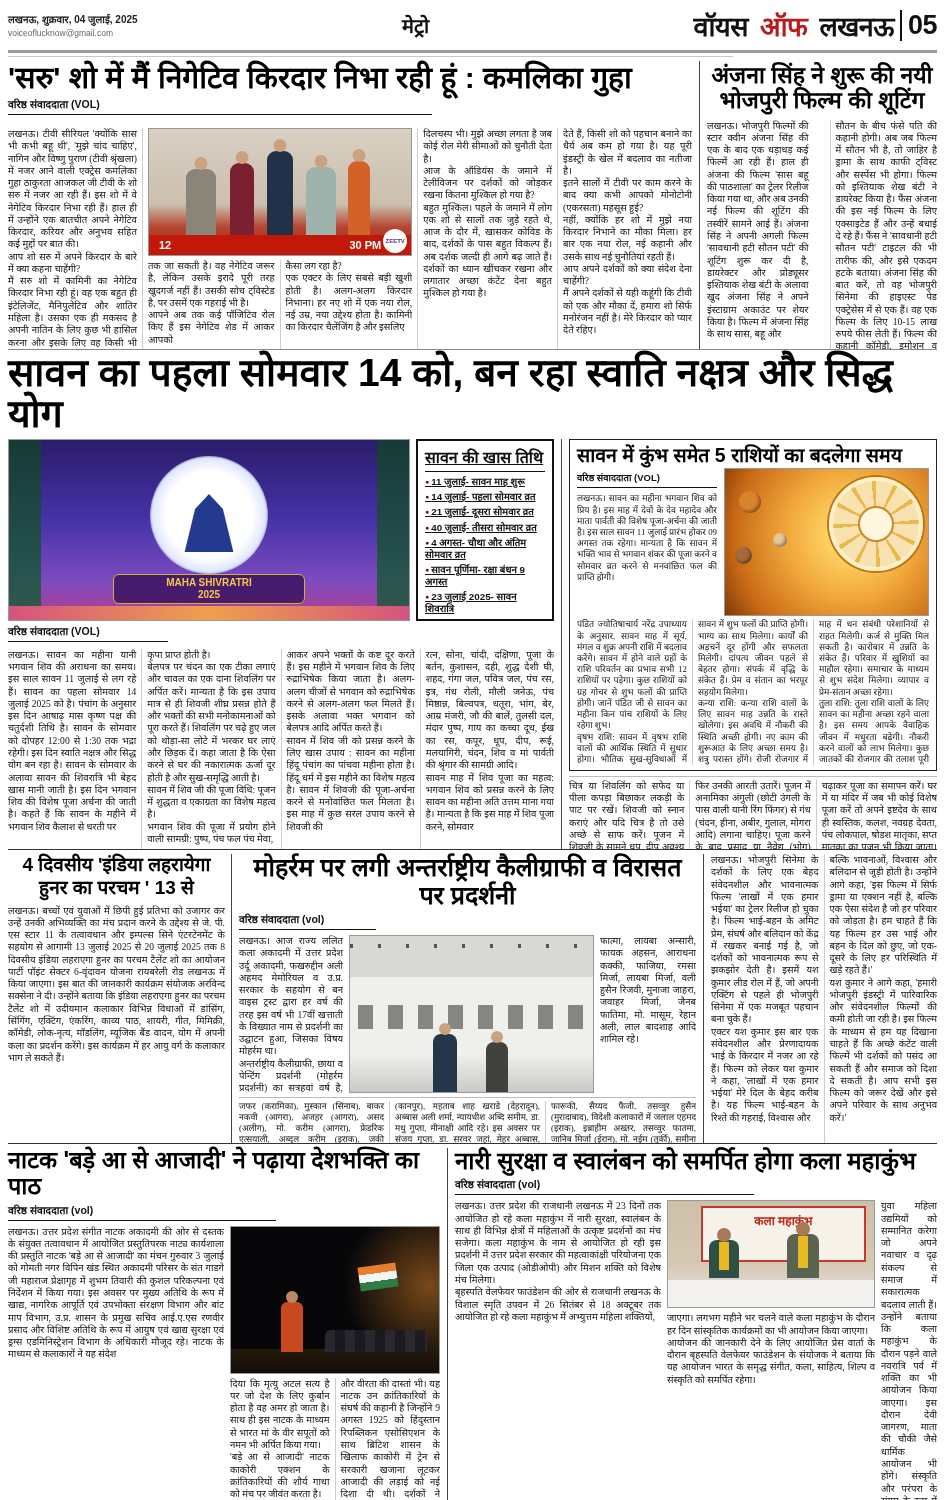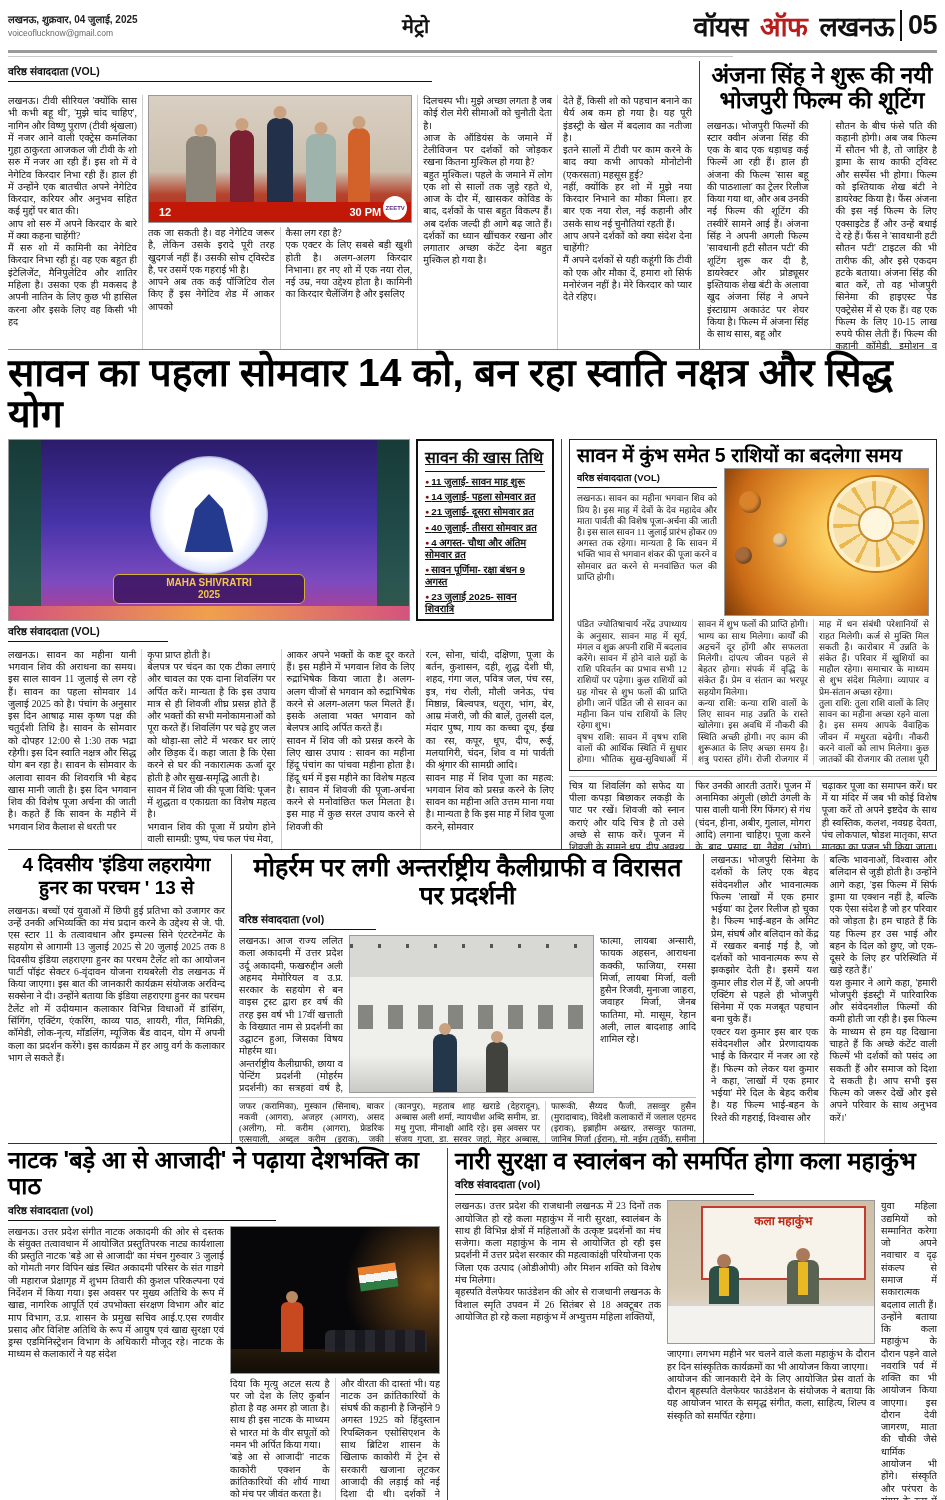--- a/index.html
+++ b/index.html
@@ -123,21 +123,21 @@
   .actor { position:absolute; left:24%; bottom:14%; width:22px; height:50px; background:#c8481f; border-radius:6px 6px 0 0; }
   .actor::before { content:""; position:absolute; top:-11px; left:50%; transform:translateX(-50%); width:12px; height:12px; border-radius:50%; background:#b98a62; }
   .flagline { position:absolute; right:20%; top:26%; width:38px; height:24px; transform:rotate(-8deg); background:linear-gradient(180deg,#e77f2f 33%,#f4f4f4 33% 66%,#2e7d44 66%); }
   .crowd { position:absolute; bottom:14%; left:45%; right:6%; height:22px; background:repeating-linear-gradient(90deg,#2a2a33 0 10px,#1a1a22 10px 20px); border-radius:6px 6px 0 0; opacity:.9; }
   .natak-below { flex:1; margin-top:4px; }
   .mahakumbh { flex:1; padding-left:7px; display:flex; flex-direction:column; }
   .mahakumbh .headline { font-size:24px; }
   .mk-row { flex:1; display:flex; gap:6px; min-height:0; }
   .mk-col1 { width:206px; overflow:hidden; }
   .mk-mid { width:208px; display:flex; flex-direction:column; min-height:0; }
-  .press-photo { height:144px; background:linear-gradient(180deg,#cdbfa8,#d6c9b4 60%,#efe9df); }
+  .press-photo { height:108px; background:linear-gradient(180deg,#cdbfa8,#d6c9b4 60%,#efe9df); }
   .banner { position:absolute; top:5px; left:16%; right:4%; height:52%; background:#f7f3ea; border:2px solid #c23b2e; text-align:center; }
   .banner-text { color:#c02713; font-family:"Liberation Sans",sans-serif; font-weight:900; font-size:12px; margin-top:4px; }
   .mk-table { position:absolute; bottom:0; left:0; right:0; height:28%; background:#f4f2ee; border-top:2px solid #d8d4cc; }
   .f1,.f2 { position:absolute; bottom:26%; border-radius:8px 8px 0 0; }
   .f1 { left:20%; width:30px; height:40px; background:#2e4f46; }
   .f2 { left:58%; width:32px; height:46px; background:#5a6351; }
   .f1::before,.f2::before { content:""; position:absolute; top:-12px; left:50%; transform:translateX(-50%); width:14px; height:14px; border-radius:50%; background:#a9795a; }
   .f1::after,.f2::after { content:""; position:absolute; top:2px; left:50%; transform:translateX(-50%); width:10px; height:70%; background:#e8b923; }
   .mk-below { flex:1; margin-top:4px; overflow:hidden; }
   .mk-col3 { flex:1; overflow:hidden; }
@@ -158,20 +158,21 @@
       <span class="accent">ऑफ</span>
       <span>लखनऊ</span>
       <span class="pageno">05</span>
     </div>
   </header>
   <div class="rule-thick"></div>
   <div class="rule-thin"></div>
 
   <section class="row1">
     <article class="saru">
+      <h1 class="headline">'सरु' शो में मैं निगेटिव किरदार निभा रही हूं : कमलिका गुहा</h1>
       <div class="byline">वरिष्ठ संवाददाता (VOL)</div>
       <div class="saru-body cols">
         <div class="col txt">लखनऊ। टीवी सीरियल 'क्योंकि सास भी कभी बहू थी', 'मुझे चांद चाहिए', नागिन और विष्णु पुराण (टीवी श्रृंखला) में नजर आने वाली एक्ट्रेस कमलिका गुहा ठाकुरता आजकल जी टीवी के शो सरु में नजर आ रही हैं। इस शो में वे नेगेटिव किरदार निभा रही हैं। हाल ही में उन्होंने एक बातचीत अपने नेगेटिव किरदार, करियर और अनुभव सहित कई मुद्दों पर बात की।
 आप शो सरु में अपने किरदार के बारे में क्या कहना चाहेंगी?
 मैं सरु शो में कामिनी का नेगेटिव किरदार निभा रही हूं। वह एक बहुत ही इंटेलिजेंट, मैनिपुलेटिव और शातिर महिला है। उसका एक ही मकसद है अपनी नातिन के लिए कुछ भी हासिल करना और इसके लिए वह किसी भी हद</div>
         <div class="midwrap">
           <div class="photo saru-photo">
             <span class="p p1"></span>
             <span class="p p2"></span>
             <span class="p p3"></span>

